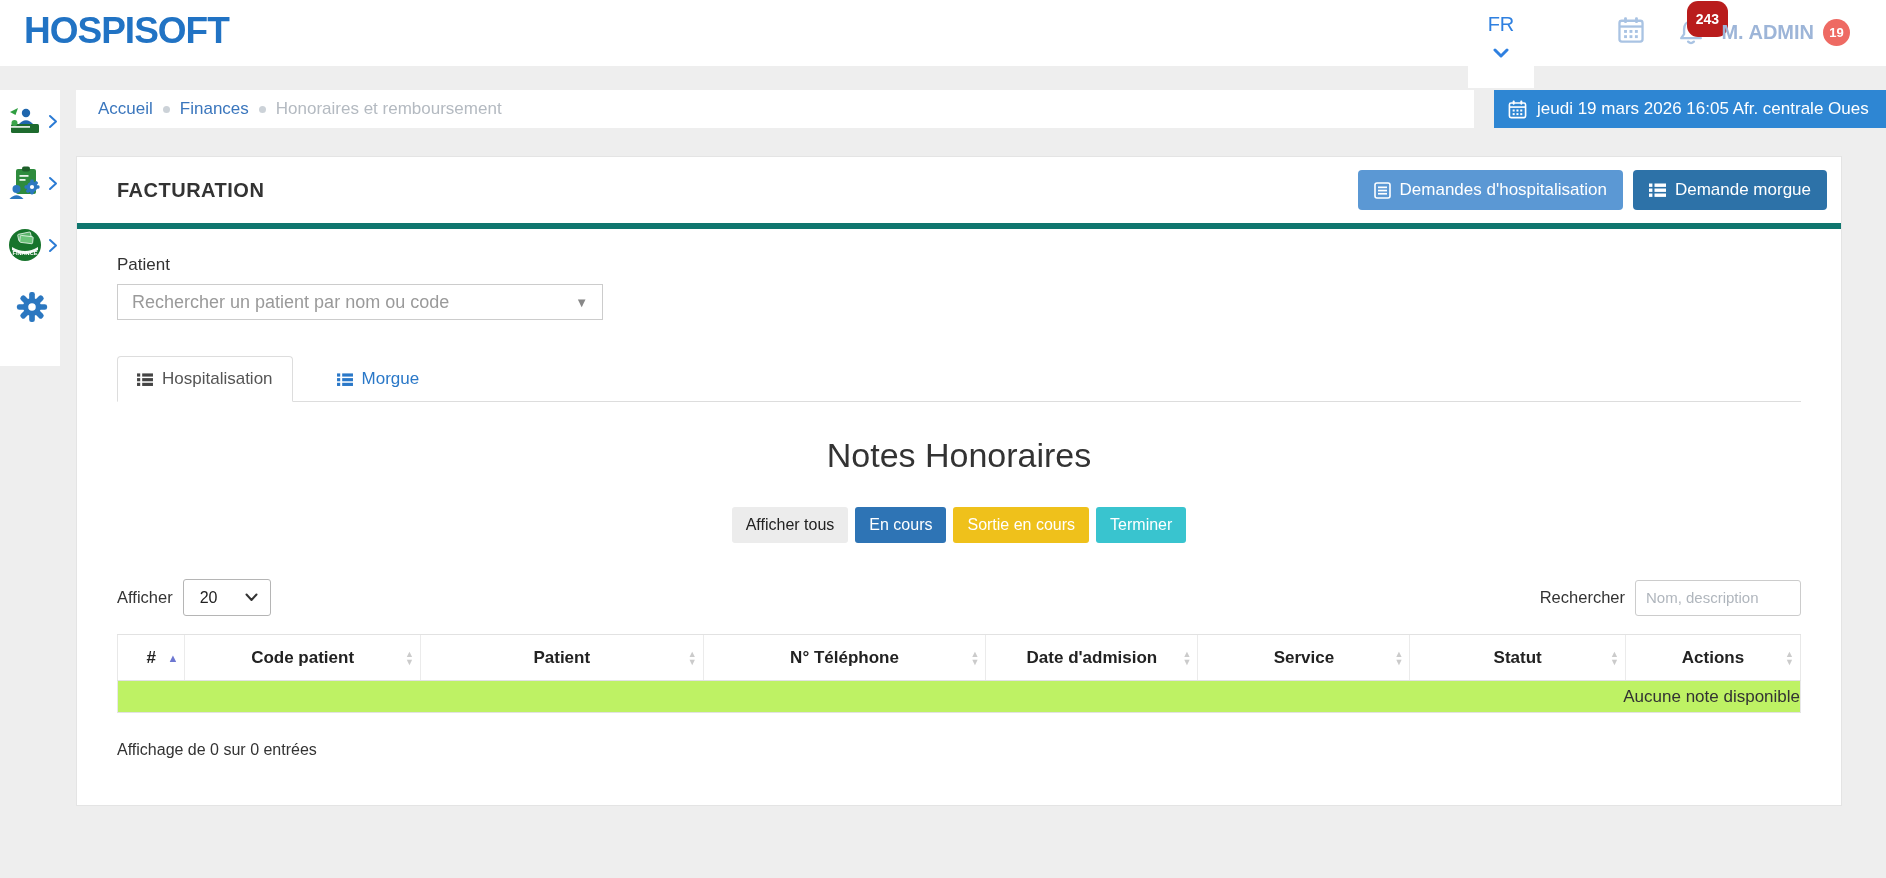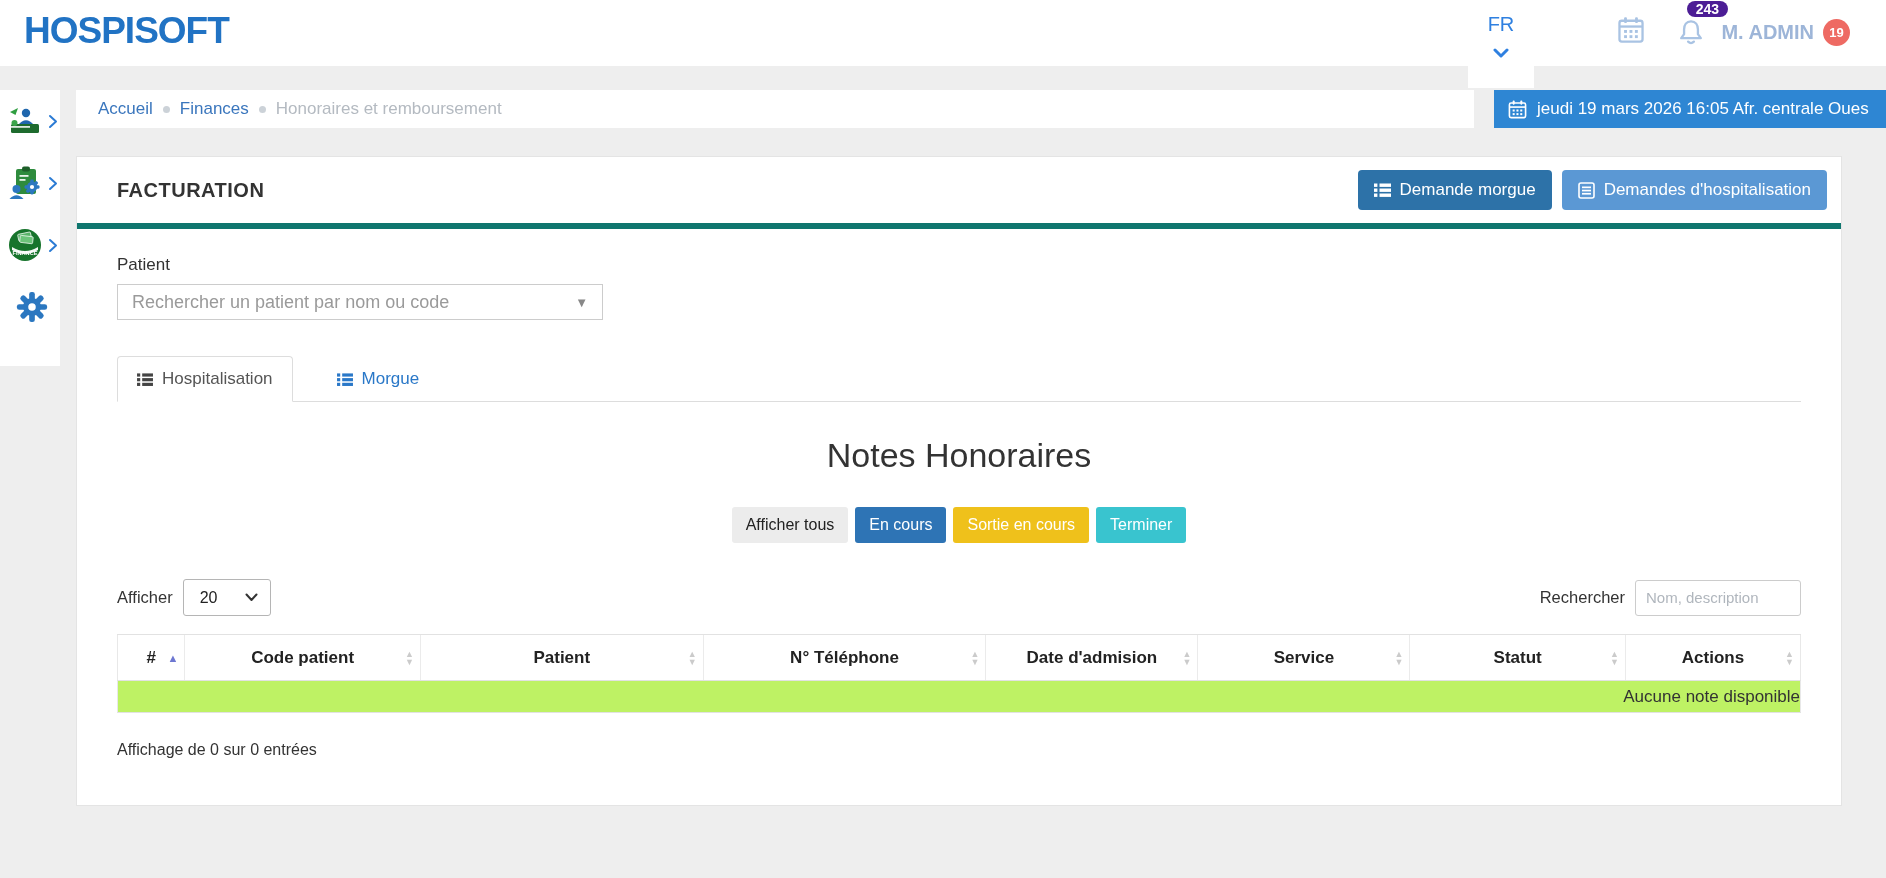--- a/index.html
+++ b/index.html
@@ -8,21 +8,21 @@
 
   
   .topbar { height:66px; background:#fff; position:relative; z-index:5; }
   .logo { position:absolute; left:24px; top:10px; font-size:37px; font-weight:800; color:#2173c4; letter-spacing:-1px; cursor:pointer; }
   .lang-box { position:absolute; right:352px; top:0; width:66px; height:88px; background:#fff; display:flex; flex-direction:column; align-items:center; cursor:pointer; z-index:6; }
   .lang-label { margin-top:13px; font-size:20px; color:#2f80e0; font-weight:500; }
   .lang-box svg { margin-top:12px; }
   .icon-btn { position:absolute; top:15px; cursor:pointer; }
   .cal-btn { right:240px; }
   .bell-btn { right:180px; top:18px; }
-  .pill-badge { position:absolute; background:#4c1d95; color:#fff; font-size:14px; font-weight:700; border-radius:11px; padding:0 9px; }
+  .pill-badge { position:absolute; background:#b91c1c; color:#fff; font-size:14px; font-weight:700; border-radius:11px; padding:10px 9px; }
   .badge-notif { right:158px; top:1px; }
   .user-box { position:absolute; right:36px; top:19px; display:flex; align-items:center; gap:9px; cursor:pointer; }
   .user-name { font-size:20px; font-weight:700; color:#9db5d8; }
   .round-badge { background:#ee6a63; color:#fff; width:27px; height:27px; border-radius:50%; font-size:13px; font-weight:700; display:flex; align-items:center; justify-content:center; }
 
   
   .toprow { display:flex; margin:24px 0 4px 76px; height:38px; }
   .crumbbar { background:#fff; width:1398px; display:flex; align-items:center; padding-left:22px; font-size:17px; gap:10px; }
   .crumb-link { color:#3a76bd; text-decoration:none; cursor:pointer; }
   .crumb-dot { width:7px; height:7px; border-radius:50%; background:#ccd2d8; display:inline-block; }
@@ -211,43 +211,43 @@
       </g>
       <circle cx="18" cy="18" r="4" fill="#ffffff"></circle>
     </svg>
   </div>
 </aside>
 
 <div class="card">
   <div class="card-header">
     <span class="card-title">FACTURATION</span>
     <div class="hdr-actions">
+      <button class="btn btn-light">
+        <svg width="17" height="17" viewBox="0 0 17 17">
+            <rect x="1" y="1" width="15" height="15" rx="2" fill="none" stroke="#ffffff" stroke-width="1.6"></rect>
+            <g fill="#ffffff">
+              <rect x="4" y="4.5" width="9" height="1.7"></rect>
+              <rect x="4" y="7.7" width="9" height="1.7"></rect>
+              <rect x="4" y="10.9" width="9" height="1.7"></rect>
+            </g>
+          </svg>
+        <span>Demandes d'hospitalisation</span>
+      </button>
       <button class="btn btn-dark">
         <svg width="17" height="16" viewBox="0 0 17 16">
             <g fill="#ffffff">
               <rect x="0" y="1.5" width="3.4" height="3.4"></rect>
               <rect x="5.5" y="1.5" width="11.5" height="3.4"></rect>
               <rect x="0" y="6.5" width="3.4" height="3.4"></rect>
               <rect x="5.5" y="6.5" width="11.5" height="3.4"></rect>
               <rect x="0" y="11.5" width="3.4" height="3.4"></rect>
               <rect x="5.5" y="11.5" width="11.5" height="3.4"></rect>
             </g>
           </svg>
         <span>Demande morgue</span>
-      </button>
-      <button class="btn btn-light">
-        <svg width="17" height="17" viewBox="0 0 17 17">
-            <rect x="1" y="1" width="15" height="15" rx="2" fill="none" stroke="#ffffff" stroke-width="1.6"></rect>
-            <g fill="#ffffff">
-              <rect x="4" y="4.5" width="9" height="1.7"></rect>
-              <rect x="4" y="7.7" width="9" height="1.7"></rect>
-              <rect x="4" y="10.9" width="9" height="1.7"></rect>
-            </g>
-          </svg>
-        <span>Demandes d'hospitalisation</span>
       </button>
     </div>
   </div>
 
   <div class="card-body">
     <div class="field-label">Patient</div>
     <div class="select-box">
       <span class="select-placeholder">Rechercher un patient par nom ou code</span>
       <span class="select-caret">▼</span>
     </div>

